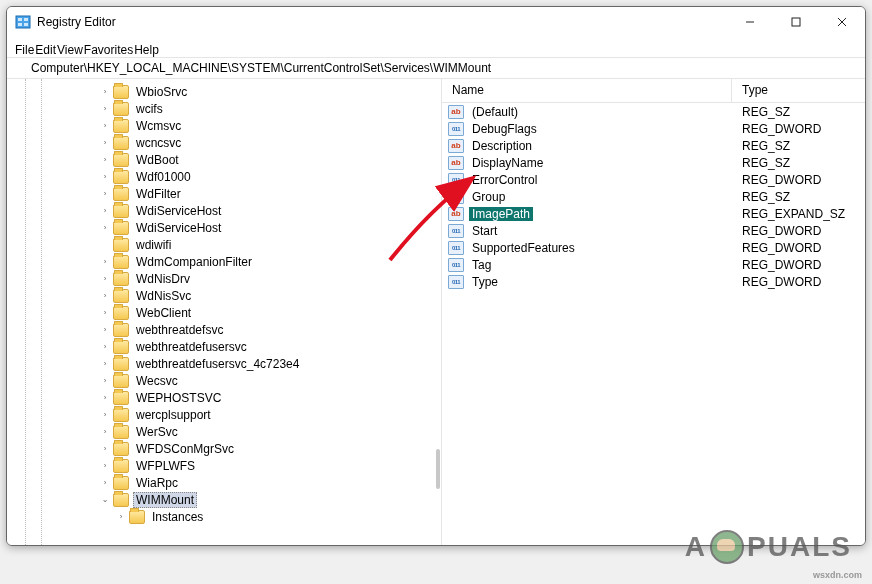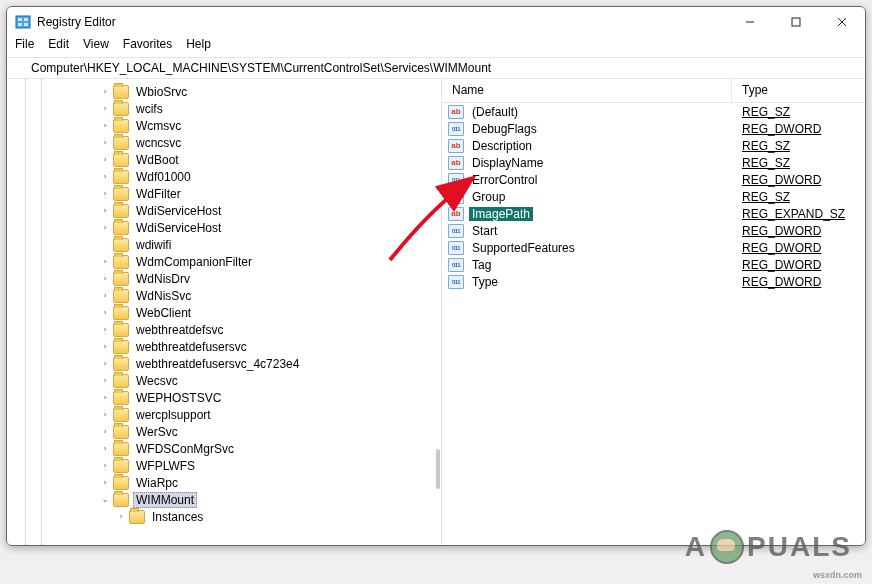--- a/index.html
+++ b/index.html
@@ -40,23 +40,23 @@
   .spacer { flex: 1; }
   .win-btn {
     width: 46px; height: 30px;
     display: flex; align-items: center; justify-content: center;
     font-size: 10px;
   }
   
   .menubar {
     height: 20px;
     display: flex;
-    align-items: flex-start;
+    align-items: flex-end;
     padding: 0 8px;
-    gap: 14px;
+    gap: 1px;
     background: #fff;
   }
   .menubar span { font-size: 12px; }
   
   .addressbar {
     height: 22px;
     border-top: 1px solid #e5e5e5;
     border-bottom: 1px solid #e5e5e5;
     padding: 0 24px;
     display: flex; align-items: center;
@@ -136,21 +136,21 @@
   .col-name { width: 290px; padding: 4px 10px; border-right: 1px solid #e5e5e5; }
   .col-type { flex: 1; padding: 4px 10px; }
   .list-body { flex: 1; overflow: auto; position: relative; }
   .list-row {
     height: 17px;
     display: flex;
     align-items: center;
     font-size: 12px;
   }
   .cell-name { width: 290px; padding-left: 6px; display: flex; align-items: center; }
-  .cell-type { flex: 1; padding-left: 10px; text-decoration: underline; }
+  .cell-type { flex: 1; padding-left: 10px; }
   .val-icon {
     width: 16px; height: 14px;
     margin-right: 5px;
     border: 1px solid #7aa9d6;
     background: #e8f1fb;
     font-size: 8px;
     line-height: 12px;
     text-align: center;
     font-weight: bold;
     border-radius: 1px;

